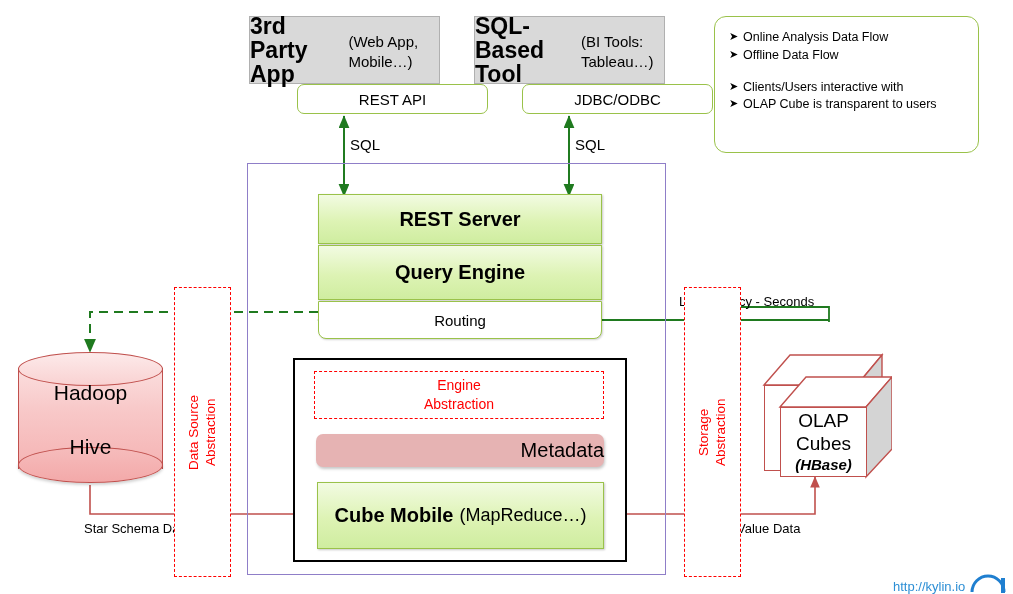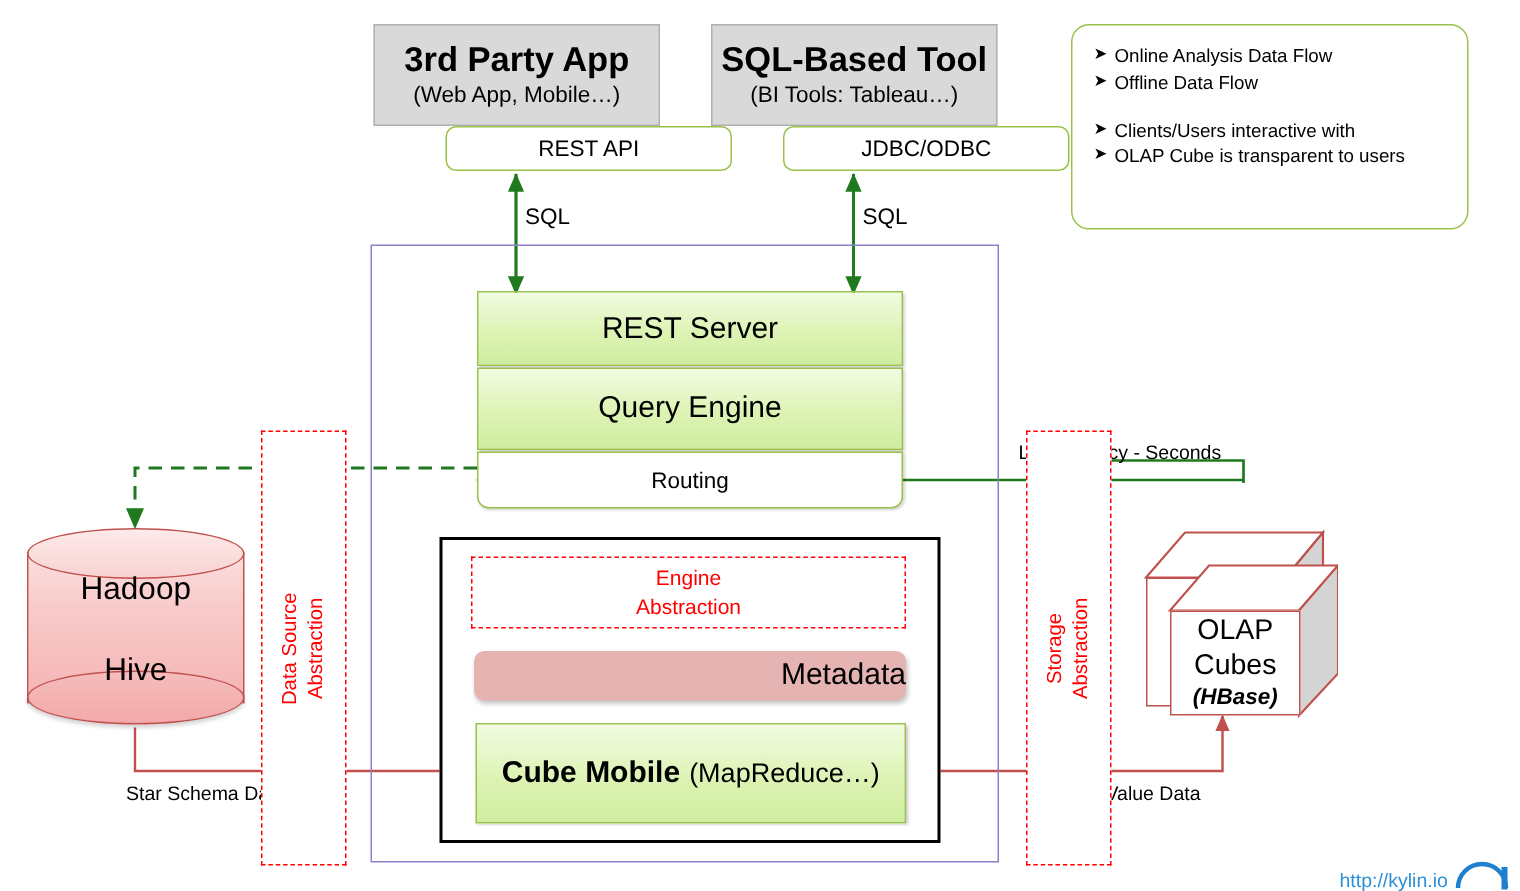--- a/index.html
+++ b/index.html
@@ -3,21 +3,21 @@
 <meta charset="utf-8">
 <style>
   html,body{margin:0;padding:0;background:#ffffff;}
   body{width:1013px;height:594px;position:relative;overflow:hidden;
        font-family:"Liberation Sans","DejaVu Sans",sans-serif;color:#000;}
   .abs{position:absolute;box-sizing:border-box;}
 
   
   .client-head{
     background:#d9d9d9;border:1px solid #b0b0b0;
-    display:flex;flex-direction:column;align-items:center;justify-content:center;
+    display:flex;flex-direction:row;align-items:center;justify-content:center;
   }
   .client-head .t1{font-size:23px;font-weight:bold;line-height:1.05;}
   .client-head .t2{font-size:15px;line-height:1.3;margin-top:3px;}
   .client-api{
     background:#ffffff;border:1px solid #9ac24a;border-radius:7px;
     display:flex;align-items:center;justify-content:center;font-size:15px;margin-left:48px;
   }
 
   
   .legend{
@@ -30,21 +30,21 @@
   
   .purple-box{border:1.6px solid #8f7ec8;background:transparent;}
   .black-box{border:2px solid #000;background:#fff;}
   .red-dash{border:1.6px dashed #ff0000;background:#ffffff;}
 
   
   .gbox{
     border:1px solid #9ac24a;
     background:linear-gradient(to bottom,#f2fbe2 0%,#ddf3b4 55%,#cfeda0 100%);
     display:flex;align-items:center;justify-content:center;
-    font-size:20px;font-weight:normal;
+    font-size:20px;font-weight:bold;
     box-shadow:1px 1px 2px rgba(0,0,0,.22);
   }
   .routing{
     border:1px solid #9ac24a;background:#fff;border-radius:0 0 8px 8px;
     display:flex;align-items:center;justify-content:center;font-size:15px;font-weight:normal;
     box-shadow:1px 1px 2px rgba(0,0,0,.18);
   }
   .engine-abs{
     border:1.4px dashed #ff0000;background:#fff;color:#ff0000;
     display:flex;flex-direction:column;align-items:center;justify-content:center;

